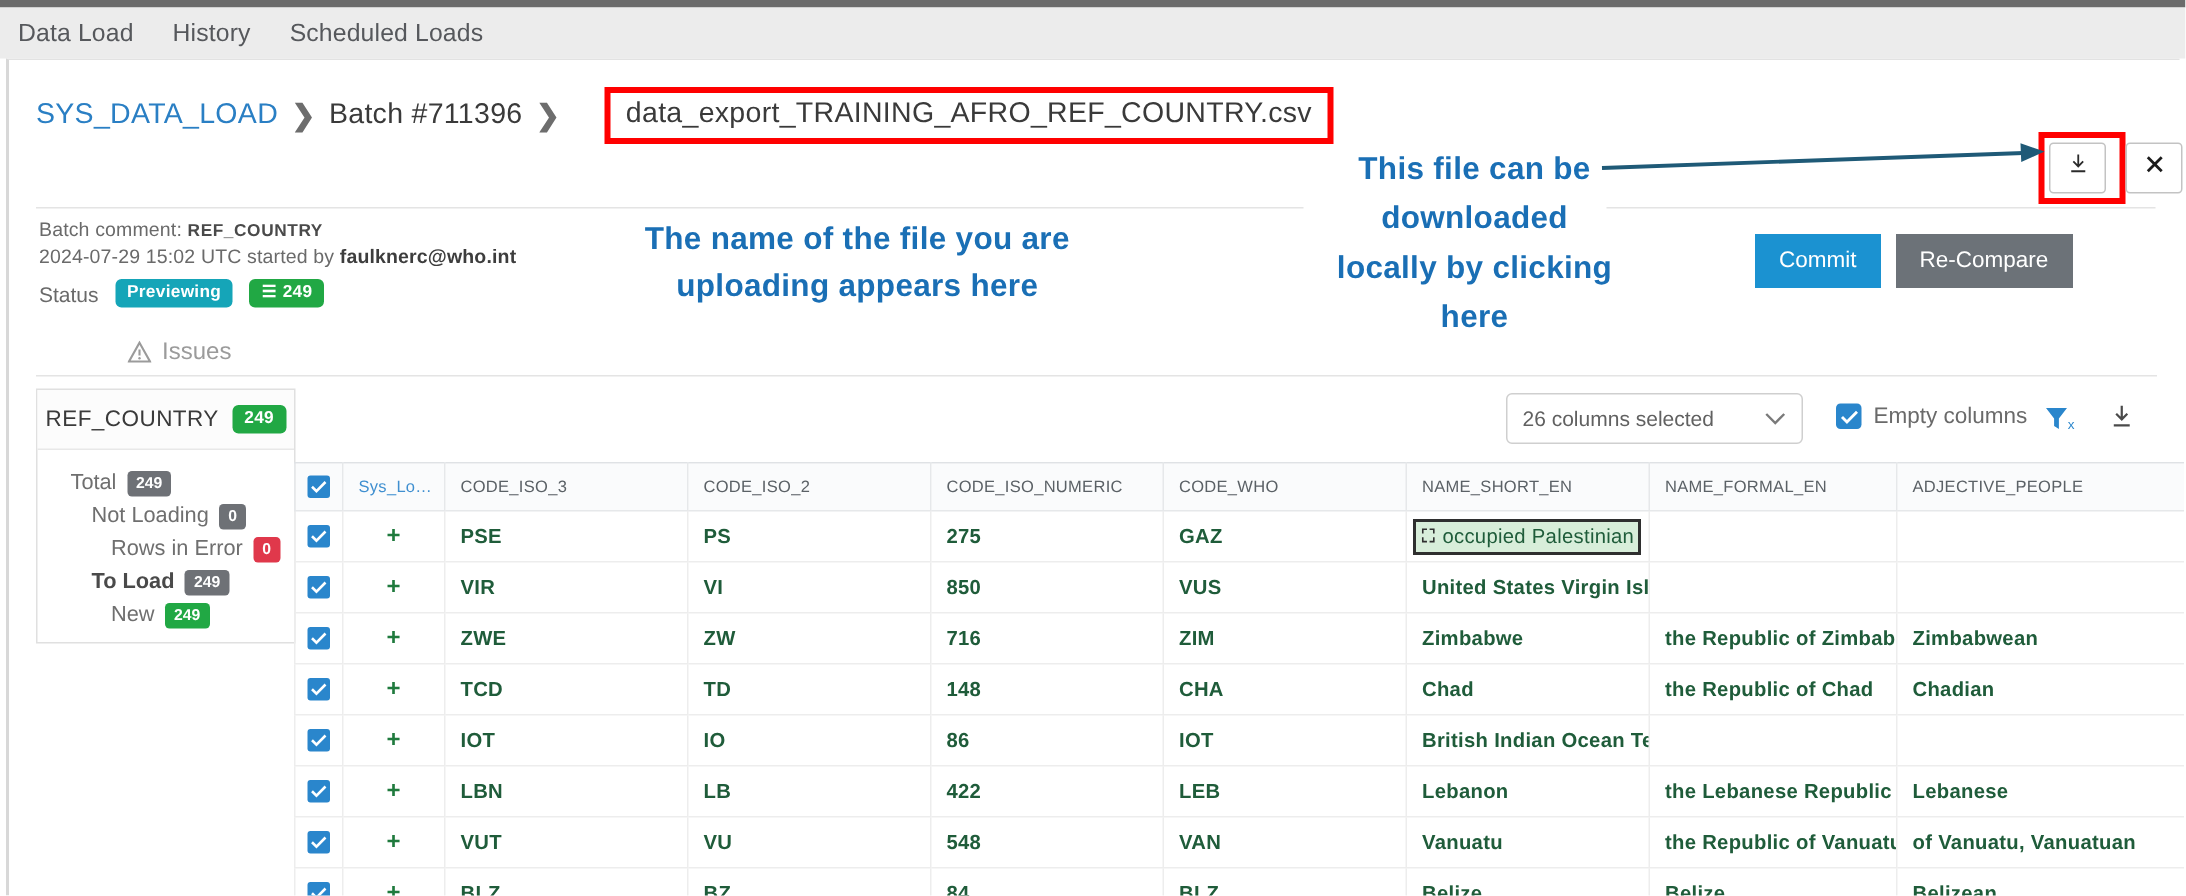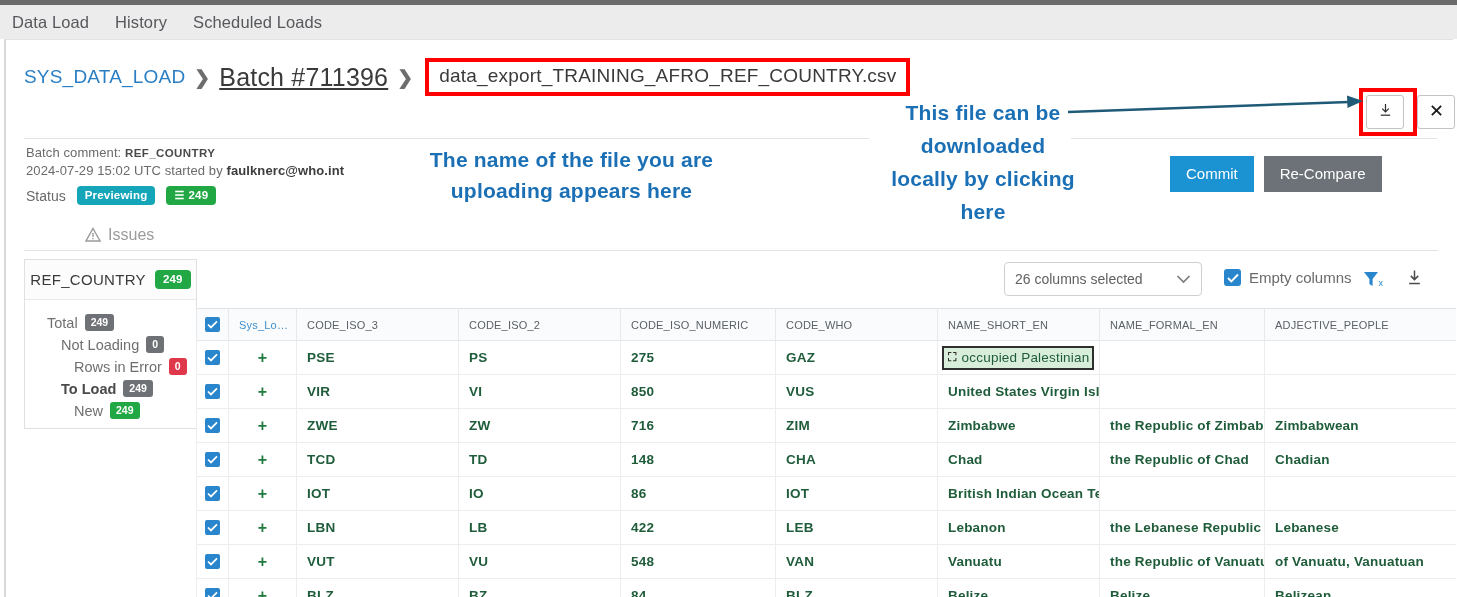--- a/index.html
+++ b/index.html
@@ -27,23 +27,23 @@
   
   .card {
     position:absolute; top:39px; left:4px; width:1449px; height:558px;
     background:#ffffff; border-left:2px solid #d8d8d8; border-top:1px solid #e2e2e2;
   }
 
   
   .crumbrow { position:absolute; top:14px; left:18px; height:46px; display:flex; align-items:center; }
   .crumb-link { font-size:19px; color:#2a7fc4; letter-spacing:0.2px; cursor:pointer; }
   .crumb-sep { margin:0 9px; color:#6d6d6d; font-size:19px; font-weight:bold; }
-  .crumb-batch { font-size:25px; color:#3a3a3a; letter-spacing:0.2px; cursor:pointer;text-decoration:underline; }
+  .crumb-batch { font-size:19px; color:#3a3a3a; letter-spacing:0.2px; cursor:pointer; }
   .crumb-file-wrap {
-    margin-left:3px;
+    margin-left:21px;
     border:4px solid #ff0000;
     padding:3px 10px 5px 10px;
     background:#ffffff;
   }
   .crumb-file { font-size:19px; color:#3a3a3a; letter-spacing:0.2px; white-space:nowrap; }
 
   
   .hr-top { position:absolute; top:98px; left:18px; width:845px; height:1px; background:#e4e4e4; }
   .hr-top2 { position:absolute; top:98px; left:1065px; width:366px; height:1px; background:#e4e4e4; }
 
@@ -87,21 +87,21 @@
   .tab { display:flex; align-items:center; gap:7px; padding-bottom:9px; font-size:16px; color:#9b9b9b; cursor:pointer; border-bottom:3px solid transparent; }
   .tab.active { color:#3b82f6; border-bottom-color:#2a86cc;font-family:Liberation Mono, monospace; }
   .tab .tabicon { display:inline-flex; width:17px; height:17px; align-items:center; justify-content:center; }
   .tabs-underline { position:absolute; top:210px; left:18px; width:1414px; height:1px; background:#e4e4e4; }
 
   
   .side { position:absolute; top:219px; left:18px; width:173px; height:170px; border:1px solid #e0e0e0; background:#ffffff; }
   .side-head { height:40px; display:flex; align-items:center; justify-content:center; gap:9px; border-bottom:1px solid #e8e8e8; background:#fcfcfc; }
   .side-head .t { font-size:15px; color:#3a3a3a; letter-spacing:0.3px; }
   .side-body { padding:14px 0 0 0; }
-  .side-row { display:flex; align-items:center; gap:7px; margin-bottom:5px; font-size:14.5px; color:#6f6f6f; }
+  .side-row { display:flex; gap:7px; margin-bottom:5px; font-size:14.5px; color:#6f6f6f; }
   .side-row .mini { border-radius:3px; font-size:10.5px; font-weight:bold; color:#fff; padding:2px 6px 3px 6px; }
   .side-row.i0 { padding-left:22px; }
   .side-row.i1 { padding-left:36px; }
   .side-row.i2 { padding-left:49px; }
   .side-row.bold { font-weight:bold; color:#4a4a4a; }
 
   
   .merge-line { position:absolute; top:231px; left:200px; font-size:15.5px; color:#7b7b7b; }
   .merge-line b { color:#5e5e5e; }
   .merge-line .tbl { color:#2a86cc; font-weight:bold; }

